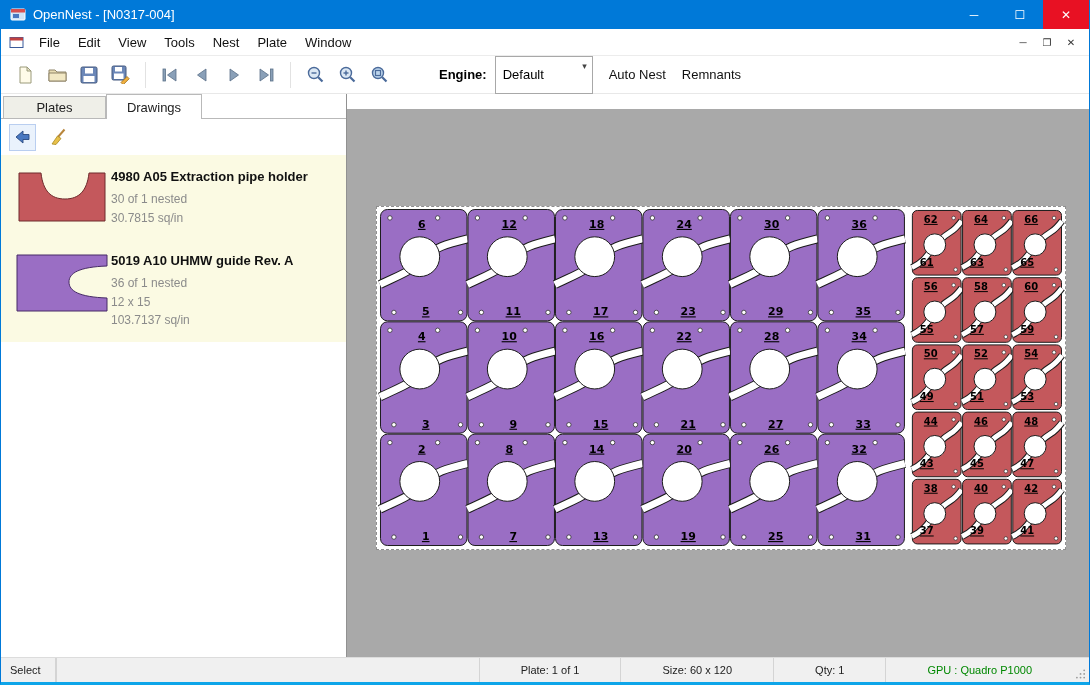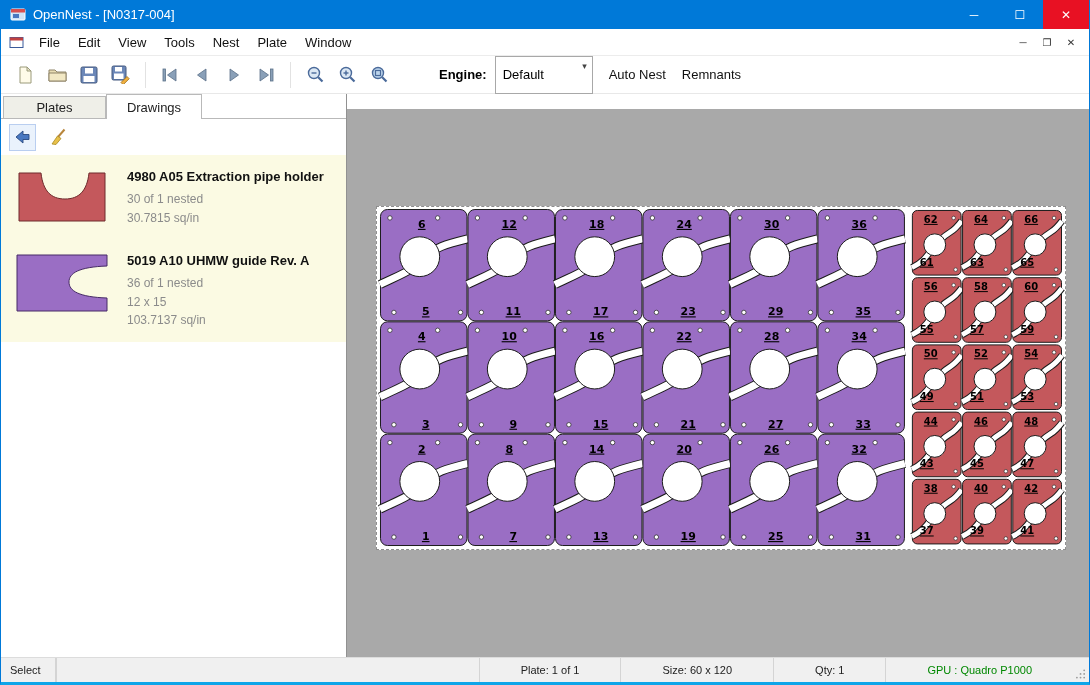--- a/index.html
+++ b/index.html
@@ -41,21 +41,21 @@
   .tab { height:22px; display:flex; align-items:center; justify-content:center; font-size:13px; color:#222;
          border:1px solid #b9b9b9; border-bottom:none; background:#efefe8; }
   .tab.plates { width:103px; }
   .tab.drawings { width:96px; background:#fff; height:25px; margin-bottom:-1px; position:relative; z-index:1; }
 
   .panel-toolbar { height:36px; flex:0 0 auto; display:flex; align-items:center; gap:8px; padding-left:8px; background:#fff; }
   .ptool-btn { width:27px; height:27px; display:flex; align-items:center; justify-content:center; border:1px solid #b9cef0; background:#eaf2fc; }
   .ptool-btn.flat { border:1px solid transparent; background:none; }
 
   .drawing-list { flex:1; overflow:hidden; background:#fff; }
-  .drawing-item { display:flex; gap:16px; background:#fbfae3; padding:12px 8px 12px 14px; align-items:flex-start; }
+  .drawing-item { display:flex; background:#fbfae3; padding:12px 8px 12px 14px; align-items:flex-start; }
   .thumb-wrap { flex:0 0 96px; display:flex; justify-content:center; }
   .d-title { font-size:13px; font-weight:700; color:#111; margin:2px 0 6px; }
   .d-sub { font-size:12px; color:#8b8b8b; line-height:1.55; }
 
   .canvas { flex:1; position:relative; background:#a9a9a9; }
   .canvas-strip { position:absolute; top:0; left:0; right:0; height:15px; background:#fff; }
   .plate { position:absolute; left:29px; top:112px; width:690px; height:344px; background:#fff; border:1px dashed #8f8f8f; }
   .plate svg { display:block; width:100%; height:100%; }
 
   

